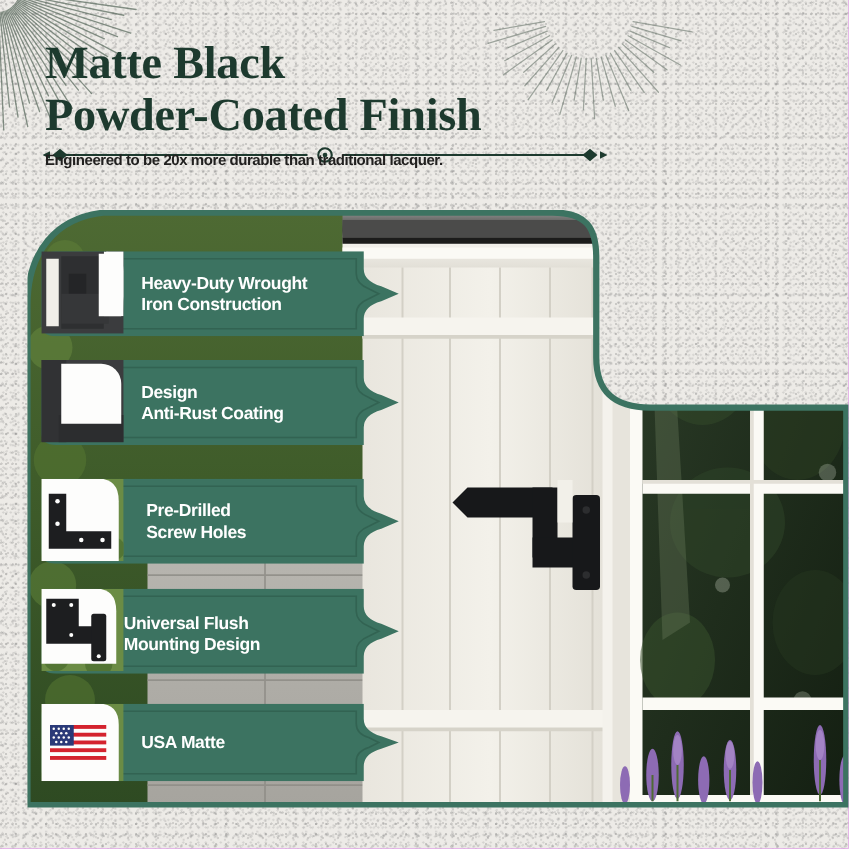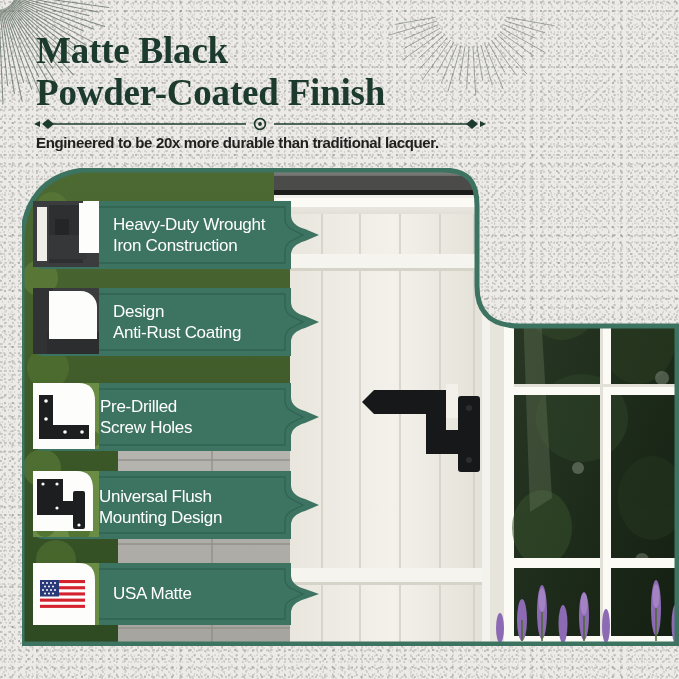--- a/index.html
+++ b/index.html
@@ -40,22 +40,22 @@
   .title{
     font-family:"Liberation Serif",serif;
     color:#1d3a2e;font-weight:700;
     font-size:37px;line-height:1.14;
     letter-spacing:-.2px;
     margin:0;padding:30px 0 0 36px;
     white-space:pre-line;
   }
   .divider{position:absolute;left:34px;top:117px;width:452px;height:14px;}
   .subtitle{
-    position:absolute;left:36px;top:134px;
-    font-size:15px;font-weight:700;color:#21201f;
+    position:absolute;left:36px;top:121px;
+    font-size:12px;font-weight:700;color:#21201f;
     letter-spacing:-.35px;white-space:nowrap;
   }
 
   
   #photo-panel{
     position:absolute;left:22px;top:168px;width:657px;height:478px;
   }
   .photo-clip{position:absolute;inset:0;}
 
   
@@ -64,22 +64,22 @@
   .card-thumb{
     position:absolute;left:0;top:0;width:66px;height:66px;overflow:hidden;
   }
   .thumb-white{
     position:absolute;right:0;top:0;width:52px;height:52px;
     background:#fdfdfc;border-top-right-radius:17px;
   }
   .card-label{
     position:absolute;
     display:flex;align-items:center;
-    color:#ffffff;font-weight:400;
-    font-size:17px;line-height:1.24;
+    color:#ffffff;font-weight:700;
+    font-size:14px;line-height:1.24;
     letter-spacing:-.3px;
     white-space:pre-line;
     padding-left:22px;
     box-sizing:border-box;
   }
   .label-shape{position:absolute;left:0;top:0;}
 </style>
 </head>
 <body>
 
@@ -399,21 +399,21 @@
         </svg>
         <div style="position:absolute;left:16px;top:3px;width:48px;height:48px;background:#fdfdfc;border-top-right-radius:16px;"></div>
       </div>
     </div>
 
     <div class="card" style="left:33px;top:383px;">
       <svg class="label-shape" width="290" height="68" viewBox="0 0 290 68">
         <path d="M 0,10 Q 0,0 12,0 L 258,0 L 258,14 Q 258,24 272,28 L 286,34 L 272,40 Q 258,44 258,54 L 258,68 L 12,68 Q 0,68 0,58 Z" fill="#3c7361"></path>
         <path d="M 10,12 Q 10,6 18,6 L 252,6 L 252,18 Q 252,26 262,30 L 270,34 L 262,38 Q 252,42 252,50 L 252,62 L 18,62 Q 10,62 10,56 Z" fill="none" stroke="#2f5e4e" stroke-width="1.3" opacity=".75"></path>
       </svg>
-      <div class="card-label" style="left:45px;top:0;width:226px;height:68px;">Pre-Drilled
+      <div class="card-label" style="left:62px;top:0;width:226px;height:68px;">Pre-Drilled
 Screw Holes</div>
       <div class="card-thumb">
         <svg width="66" height="66" viewBox="0 0 66 66">
           <rect x="0" y="0" width="66" height="66" fill="#6b8c45"></rect>
           <g fill="#4e7030" opacity=".8">
             <circle cx="10" cy="12" r="9"></circle>
               <circle cx="52" cy="18" r="10"></circle>
             <circle cx="22" cy="52" r="11"></circle>
               <circle cx="58" cy="56" r="9"></circle>
           </g>

